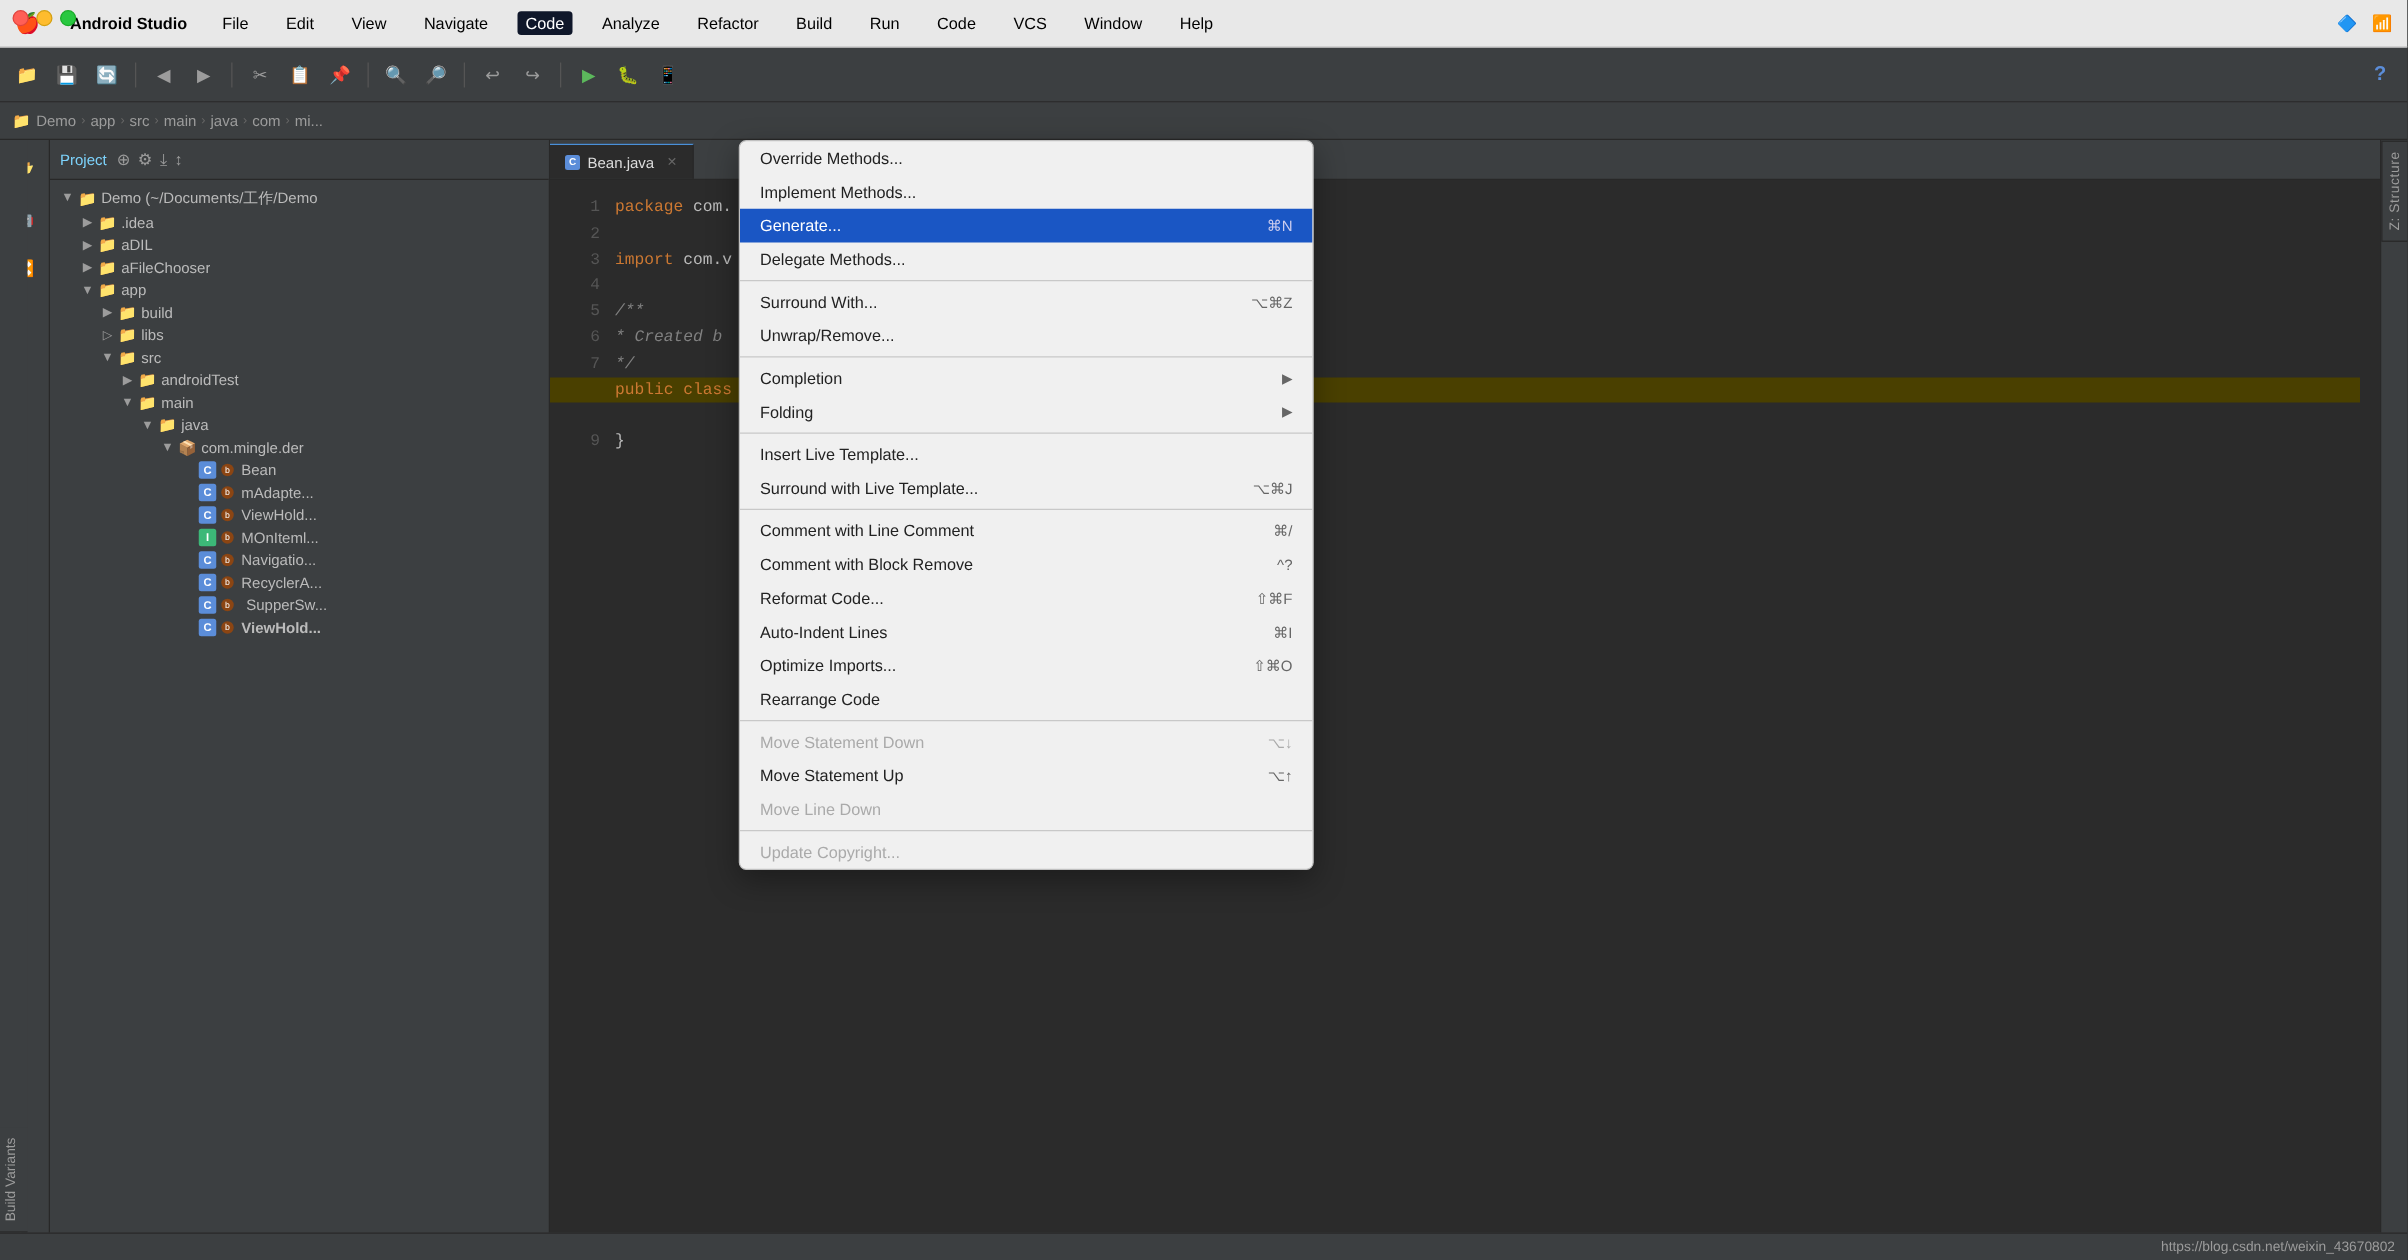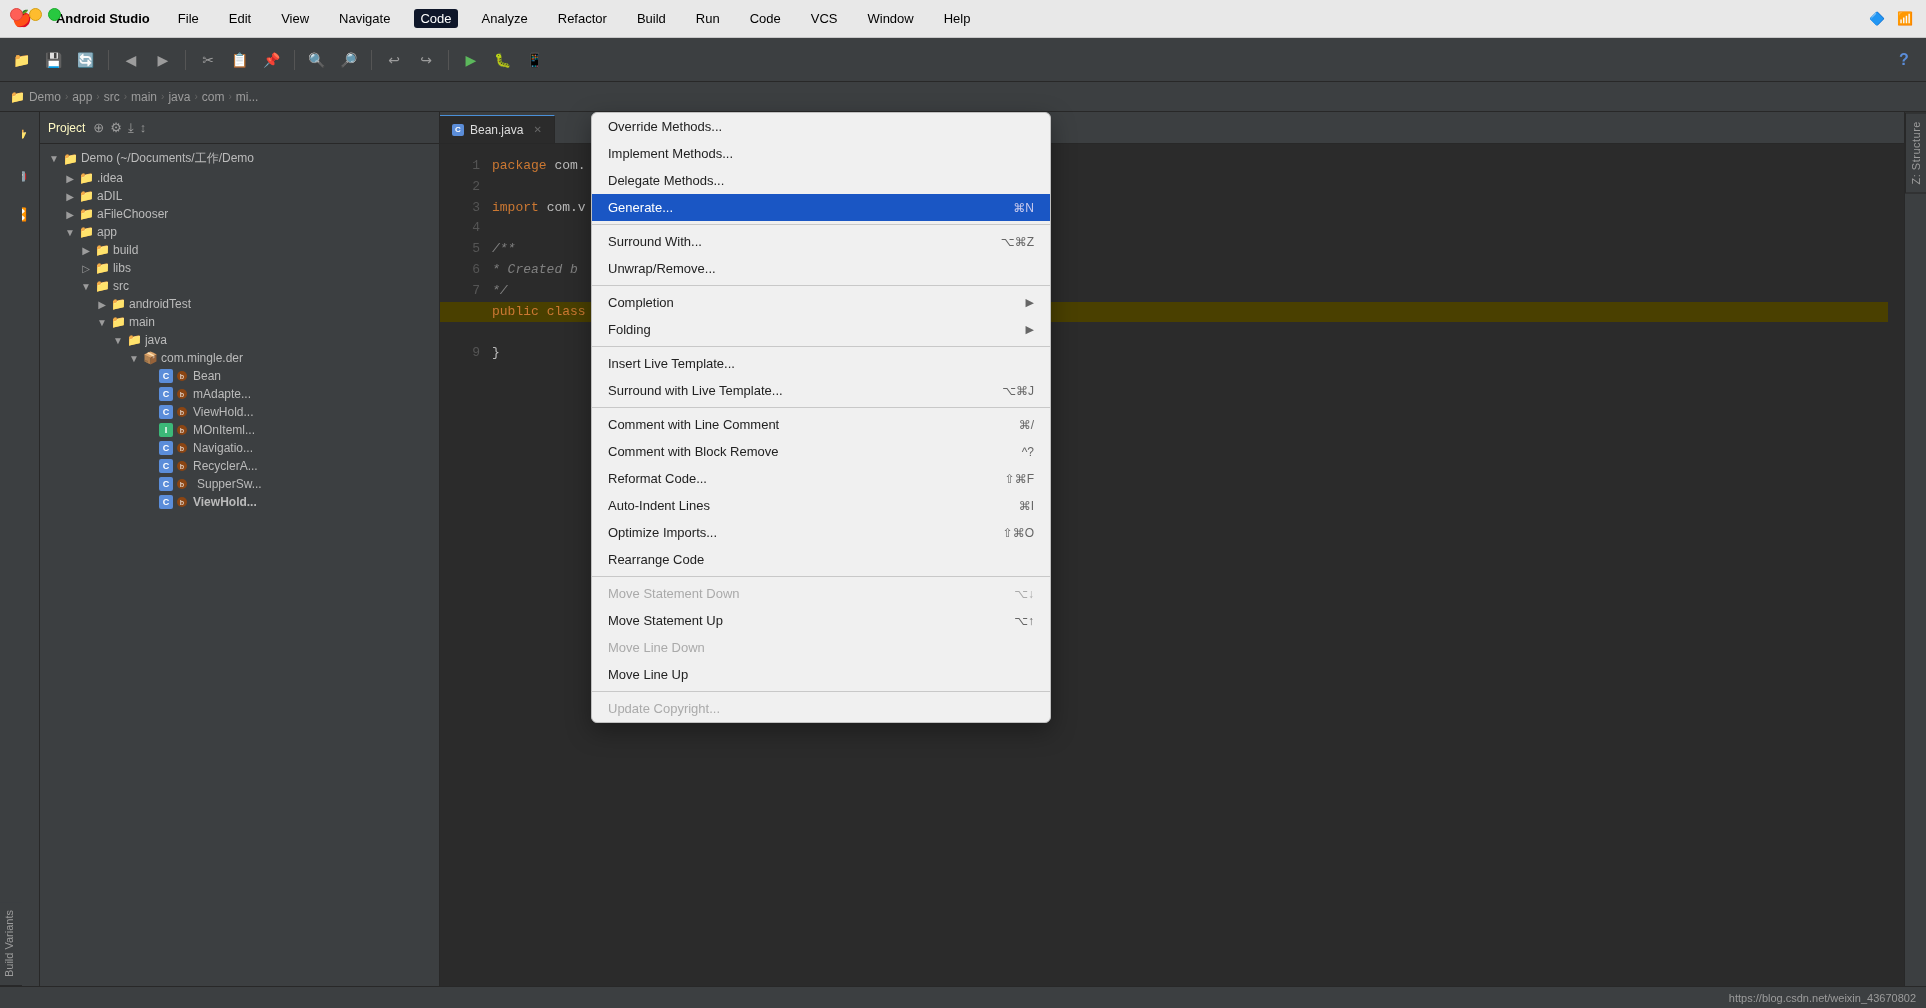--- a/index.html
+++ b/index.html
@@ -425,21 +425,21 @@
 
   <div class="sidebar-left">
     <div class="sidebar-icon">📂</div>
     <div class="sidebar-icon">🤖</div>
     <div class="sidebar-icon">🔀</div>
     <div class="sidebar-icon" style="margin-top:auto;">🏗</div>
   </div>
 
   <div class="project-panel">
     <div class="project-panel-header">
-      <span style="font-size:12px; color:#fef9c3;">Project</span>
+      <span style="font-size:12px; color:#7dd3fc;">Project</span>
       <div class="project-panel-icons">
         <span class="project-panel-icon">⊕</span>
         <span class="project-panel-icon">⚙</span>
         <span class="project-panel-icon">⤓</span>
         <span class="project-panel-icon">↕</span>
       </div>
     </div>
     <div class="project-tree">
 
       <div class="tree-item">
@@ -630,30 +630,30 @@
     <div class="menu-item">
       <span class="menu-item-left">Override Methods...</span>
       <span class="menu-item-shortcut"></span>
     </div>
 
     <div class="menu-item">
       <span class="menu-item-left">Implement Methods...</span>
       <span class="menu-item-shortcut"></span>
     </div>
 
-    <div class="menu-item">
-      <span class="menu-item-left">Delegate Methods...</span>
-      <span class="menu-item-shortcut"></span>
-    </div>
-
     <div class="menu-item highlighted">
       <span class="menu-item-left">Generate...</span>
       <span class="menu-item-shortcut">⌘N</span>
     </div>
 
+    <div class="menu-item">
+      <span class="menu-item-left">Delegate Methods...</span>
+      <span class="menu-item-shortcut"></span>
+    </div>
+
     <div class="menu-divider"></div>
 
     <div class="menu-item">
       <span class="menu-item-left">Surround With...</span>
       <span class="menu-item-shortcut">⌥⌘Z</span>
     </div>
 
     <div class="menu-item">
       <span class="menu-item-left">Unwrap/Remove...</span>
       <span class="menu-item-shortcut"></span>
@@ -725,24 +725,20 @@
     <div class="menu-item">
       <span class="menu-item-left">Move Statement Up</span>
       <span class="menu-item-shortcut">⌥↑</span>
     </div>
 
     <div class="menu-item disabled">
       <span class="menu-item-left">Move Line Down</span>
       <span class="menu-item-shortcut"></span>
     </div>
 
-    <div class="menu-item">
-      <span class="menu-item-left">Move Line Up</span>
-      <span class="menu-item-shortcut"></span>
-    </div>
 
     <div class="menu-divider"></div>
 
     <div class="menu-item disabled">
       <span class="menu-item-left">Update Copyright...</span>
       <span class="menu-item-shortcut"></span>
     </div>
 
   </div>
 </div>

